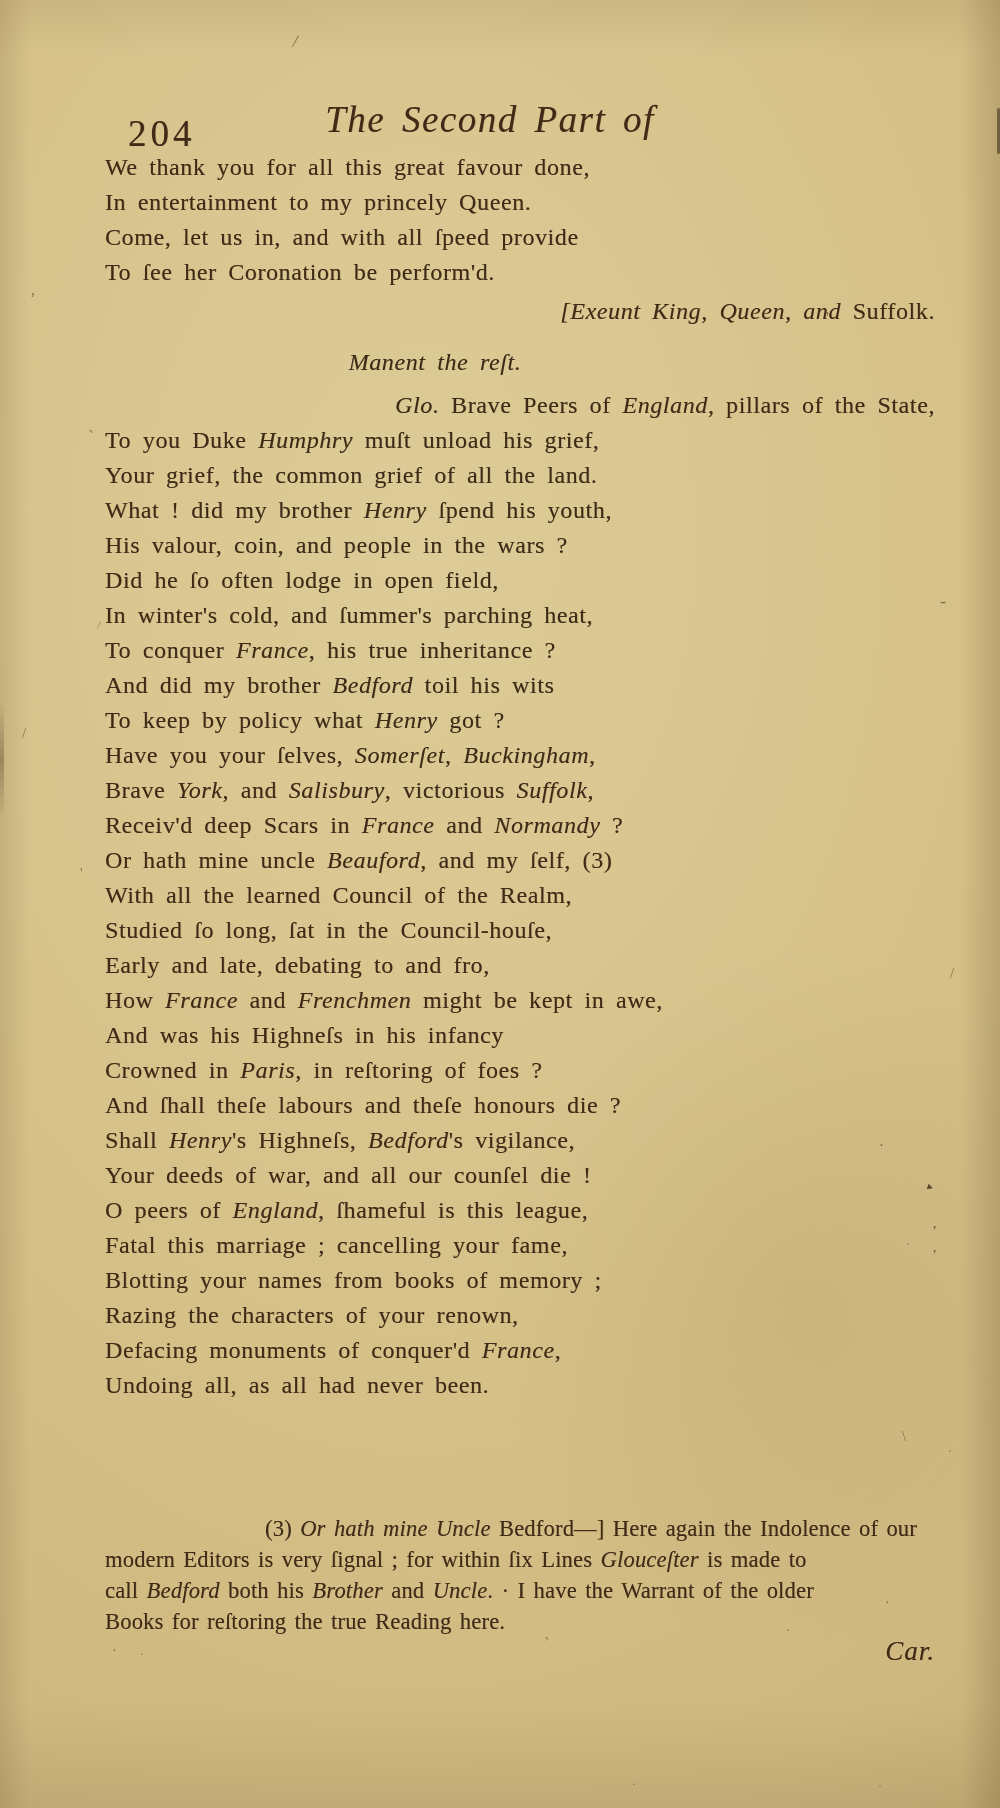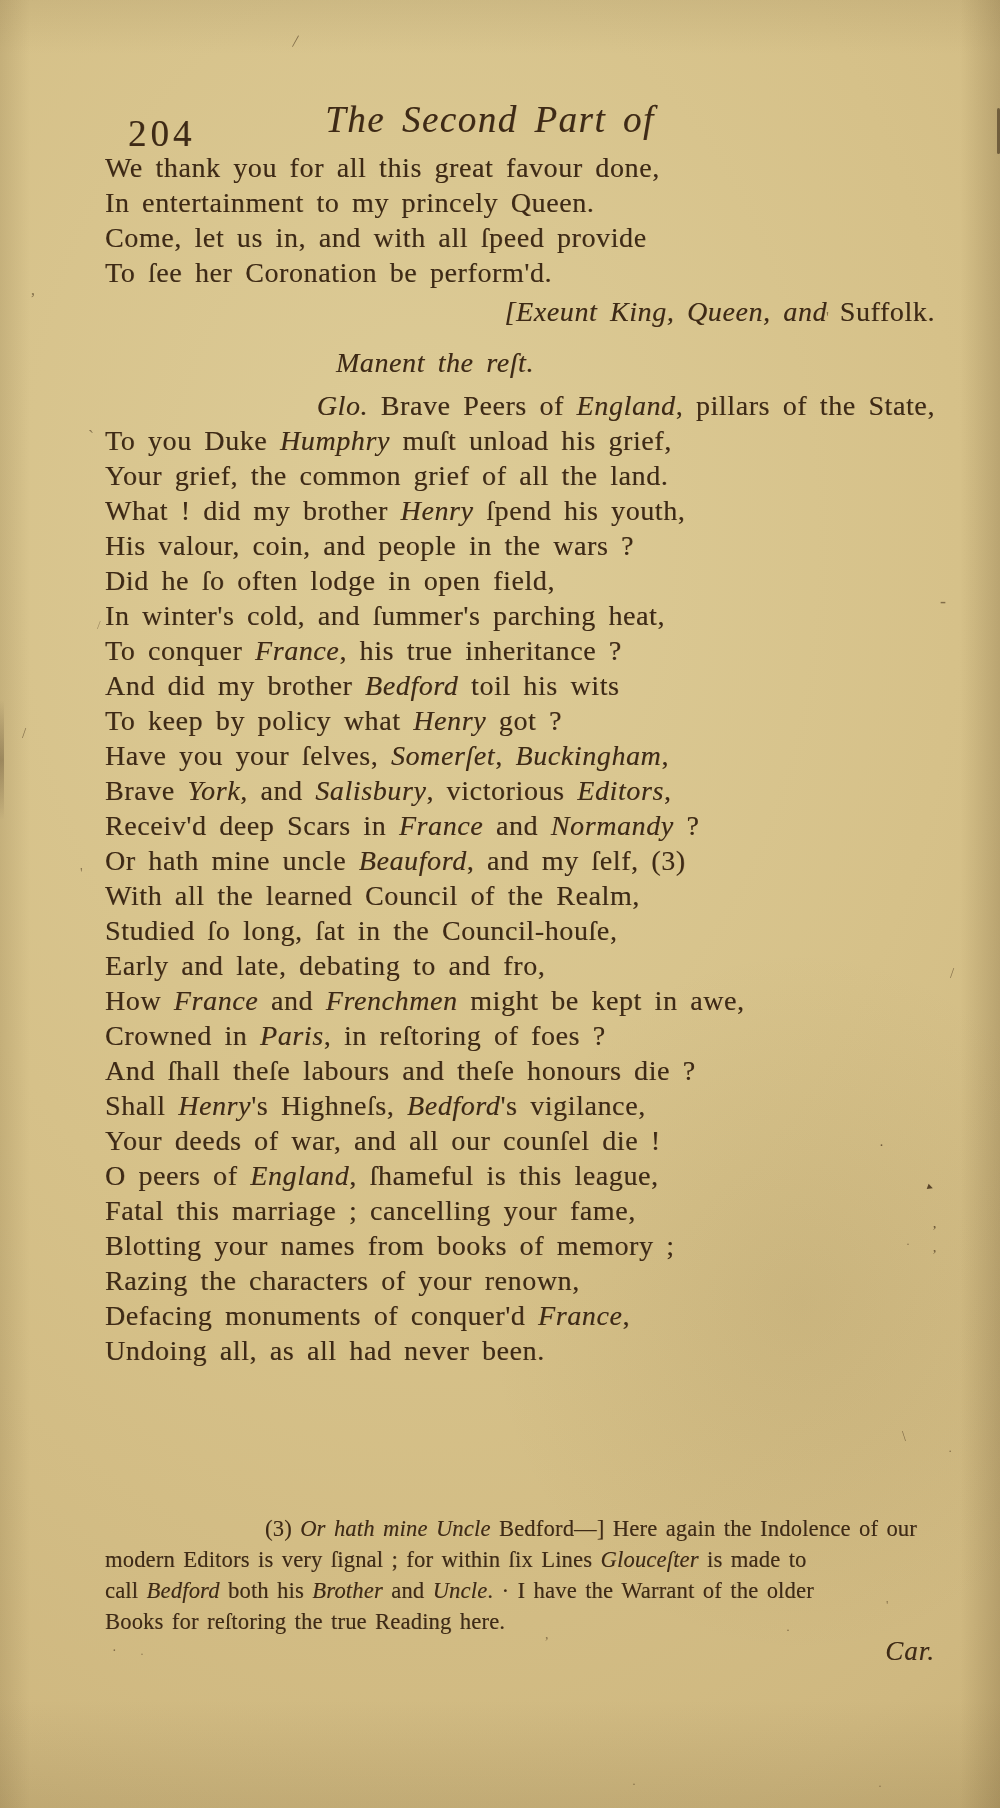--- a/index.html
+++ b/index.html
@@ -23,21 +23,21 @@
     font-size:37px;letter-spacing:4px;
   }
   .running-title{
     position:absolute;left:105px;top:98px;width:830px;
     padding-right:60px;box-sizing:border-box;
     text-align:center;font-style:italic;font-weight:normal;
     font-size:37px;letter-spacing:1.5px;word-spacing:6px;
   }
   .verse{
     position:absolute;left:105px;top:150px;width:830px;
-    font-size:28px;line-height:35px;
+    font-size:24px;line-height:35px;
     letter-spacing:.6px;word-spacing:5px;
   }
   .verse .line{white-space:nowrap;}
   .it{font-style:italic;}
   .right{text-align:right;white-space:normal;}
   .center{text-align:center;}
   .sd{margin-top:4px;}
   .manent{margin-top:16px;margin-bottom:8px;padding-right:170px;}
   .indent{padding-left:28px;text-align:right;}
   .footnote{
@@ -83,27 +83,28 @@
       <div class="line"><span>To you Duke </span><span class="it">Humphry</span><span> muſt unload his grief,</span></div>
       <div class="line"><span>Your grief, the common grief of all the land.</span></div>
       <div class="line"><span>What ! did my brother </span><span class="it">Henry</span><span> ſpend his youth,</span></div>
       <div class="line"><span>His valour, coin, and people in the wars ?</span></div>
       <div class="line"><span>Did he ſo often lodge in open field,</span></div>
       <div class="line"><span>In winter's cold, and ſummer's parching heat,</span></div>
       <div class="line"><span>To conquer </span><span class="it">France</span><span>, his true inheritance ?</span></div>
       <div class="line"><span>And did my brother </span><span class="it">Bedford</span><span> toil his wits</span></div>
       <div class="line"><span>To keep by policy what </span><span class="it">Henry</span><span> got ?</span></div>
       <div class="line"><span>Have you your ſelves, </span><span class="it">Somerſet</span><span>, </span><span class="it">Buckingham</span><span>,</span></div>
-      <div class="line"><span>Brave </span><span class="it">York</span><span>, and </span><span class="it">Salisbury</span><span>, victorious </span><span class="it">Editors</span><span>,</span></div>
+      <div class="line"><span>Brave </span><span class="it">York</span><span>, and </span><span class="it">Salisbury</span><span>, victorious </span><span class="it">Suffolk</span><span>,</span></div>
       <div class="line"><span>Receiv'd deep Scars in </span><span class="it">France</span><span> and </span><span class="it">Normandy</span><span> ?</span></div>
       <div class="line"><span>Or hath mine uncle </span><span class="it">Beauford</span><span>, and my ſelf, (3)</span></div>
       <div class="line"><span>With all the learned Council of the Realm,</span></div>
       <div class="line"><span>Studied ſo long, ſat in the Council-houſe,</span></div>
       <div class="line"><span>Early and late, debating to and fro,</span></div>
       <div class="line"><span>How </span><span class="it">France</span><span> and </span><span class="it">Frenchmen</span><span> might be kept in awe,</span></div>
+      <div class="line"><span>And was his Highneſs in his infancy</span></div>
       <div class="line"><span>Crowned in </span><span class="it">Paris</span><span>, in reſtoring of foes ?</span></div>
       <div class="line"><span>And ſhall theſe labours and theſe honours die ?</span></div>
       <div class="line"><span>Shall </span><span class="it">Henry</span><span>'s Highneſs, </span><span class="it">Bedford</span><span>'s vigilance,</span></div>
       <div class="line"><span>Your deeds of war, and all our counſel die !</span></div>
       <div class="line"><span>O peers of </span><span class="it">England</span><span>, ſhameful is this league,</span></div>
       <div class="line"><span>Fatal this marriage ; cancelling your fame,</span></div>
       <div class="line"><span>Blotting your names from books of memory ;</span></div>
       <div class="line"><span>Razing the characters of your renown,</span></div>
       <div class="line"><span>Defacing monuments of conquer'd </span><span class="it">France</span><span>,</span></div>
       <div class="line"><span>Undoing all, as all had never been.</span></div>

